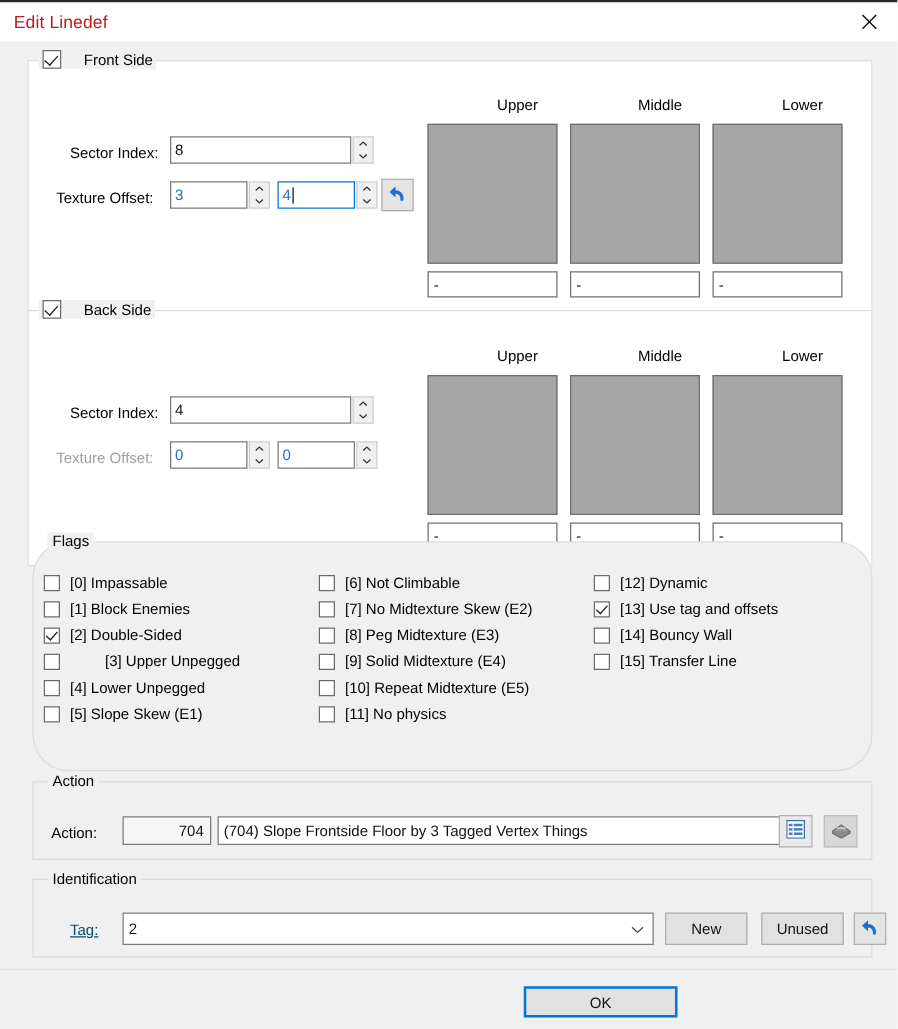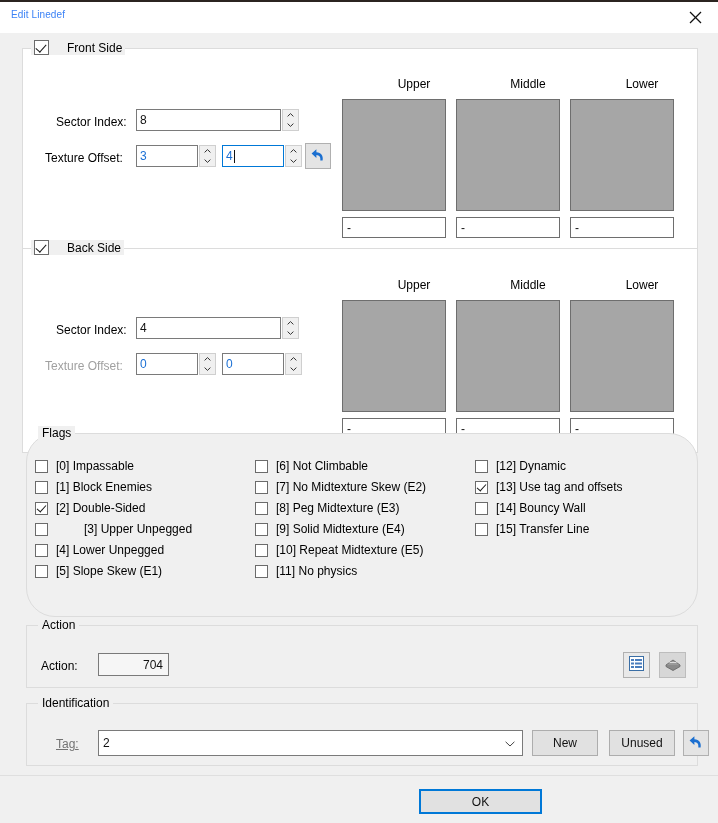--- a/index.html
+++ b/index.html
@@ -11,21 +11,21 @@
     color:#000000;
     overflow:hidden;
     position:relative;
   }
   .topline{position:absolute;left:0;top:0;width:718px;height:2px;background:#2b2420;}
   .titlebar{
     position:absolute;left:0;top:2px;width:718px;height:31px;
     background:#ffffff;
   }
   .title-text{
-    position:absolute;left:11px;top:7px;font-size:10px;color:#3b82f6;
+    position:absolute;left:11px;top:7px;font-size:14px;color:#b91c1c;
     letter-spacing:.1px;
   }
   .close-btn{
     position:absolute;right:0px;top:0px;width:46px;height:31px;
     display:flex;align-items:center;justify-content:center;
     color:#111;font-size:15px;line-height:1;
   }
   .close-btn svg{display:block;}
 
   .client{
@@ -109,21 +109,21 @@
 
   
   .pbtn{
     position:absolute;box-sizing:border-box;border:1px solid #adadad;background:#e1e1e1;
     display:flex;align-items:center;justify-content:center;
     font-size:12px;color:#111;
   }
   .pbtn.default{border:2px solid #0078d7;background:#e1e1e1;}
 
   .link{
-    position:absolute;font-size:12px;color:#737373;text-decoration:underline;
+    position:absolute;font-size:12px;color:#0c4a6e;text-decoration:underline;
   }
 </style>
 </head>
 <body>
 
 <div class="topline"></div>
 
 <div class="titlebar">
   <div class="title-text">Edit Linedef</div>
   <div class="close-btn">
@@ -350,20 +350,28 @@
       <span class="t">[15] Transfer Line</span>
     </div>
   </div>
 
   <div class="group plain" style="left:26px;top:592px;width:670px;height:61px;">
     <div class="group-title">Action</div>
 
     <div class="lbl" style="position:absolute;left:14px;top:33px;">Action:</div>
     <div class="tf right" style="left:71px;top:27px;width:71px;height:23px;background:#f6f6f6;">
       <span class="v">704</span>
+    </div>
+    <div class="combo" style="left:147px;top:27px;width:469px;height:23px;">
+      <span>(704) Slope Frontside Floor by 3 Tagged Vertex Things</span>
+      <span class="arrow">
+        <svg width="10" height="6" viewBox="0 0 10 6">
+            <polyline points="0.6,0.8 5,5 9.4,0.8" fill="none" stroke="#444" stroke-width="1"></polyline>
+          </svg>
+      </span>
     </div>
     <div class="tbtn" style="left:596px;top:26px;width:27px;height:26px;background:#e9e9e9;">
       <span>
         <svg width="15" height="15" viewBox="0 0 15 15">
           <rect x="0.5" y="0.5" width="14" height="14" fill="#ffffff" stroke="#3a6ea5"></rect>
           <rect x="2" y="3" width="3" height="2" fill="#4a7dbd"></rect>
           <rect x="6" y="3" width="7" height="2" fill="#4a7dbd"></rect>
           <rect x="2" y="6.5" width="3" height="2" fill="#4a7dbd"></rect>
           <rect x="6" y="6.5" width="7" height="2" fill="#4a7dbd"></rect>
           <rect x="2" y="10" width="3" height="2" fill="#4a7dbd"></rect>

